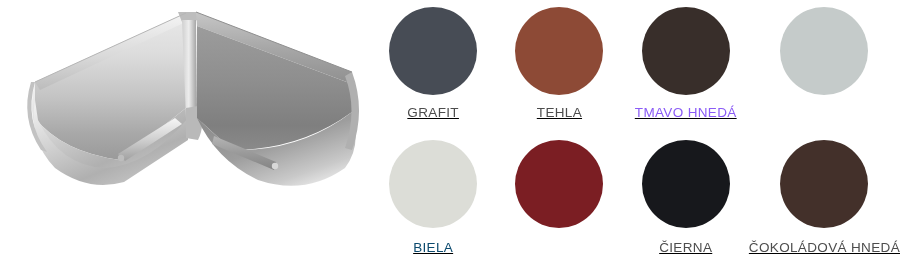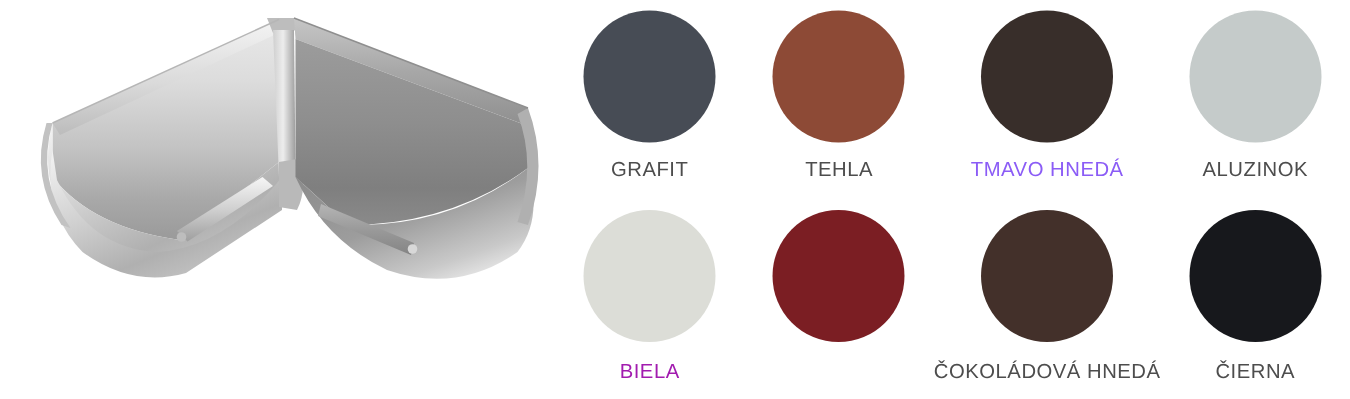--- a/index.html
+++ b/index.html
@@ -45,20 +45,21 @@
     width: 370px;
     height: 266px;
   }
 
   
   .swatch-pane {
     position: relative;
     width: 530px;
     height: 214px;
     flex: 0 0 530px;
+    text-decoration: underline;
   }
   .swatch-grid {
     display: grid;
     grid-template-columns: repeat(4, 1fr);
     grid-template-rows: repeat(2, 133px);
     width: 530px;
     height: 266px;
   }
   .swatch-cell {
     position: relative;
@@ -206,38 +207,37 @@
         <div class="swatch-label" style="color: rgb(77, 77, 77);">TEHLA</div>
       </div>
 
       <div class="swatch-cell row-1">
         <div class="swatch-dot" style="background-color: rgb(56, 46, 42);"></div>
         <div class="swatch-label" style="color: #8b5cf6;">TMAVO HNEDÁ</div>
       </div>
 
       <div class="swatch-cell row-1">
         <div class="swatch-dot" style="background-color: rgb(197, 203, 202);"></div>
-        <div class="swatch-label" style="color: rgb(77, 77, 77);">ALUZINOK</div>
       </div>
 
       <div class="swatch-cell row-2">
         <div class="swatch-dot" style="background-color: rgb(220, 221, 215);"></div>
-        <div class="swatch-label" style="color: #a21caf;">BIELA</div>
+        <div class="swatch-label" style="color: #0c4a6e;">BIELA</div>
       </div>
 
       <div class="swatch-cell row-2">
         <div class="swatch-dot" style="background-color: rgb(123, 30, 35);"></div>
+      </div>
+
+      <div class="swatch-cell row-2">
+        <div class="swatch-dot" style="background-color: rgb(23, 24, 28);"></div>
+        <div class="swatch-label" style="color: rgb(77, 77, 77);">ČIERNA</div>
       </div>
 
       <div class="swatch-cell row-2">
         <div class="swatch-dot" style="background-color: rgb(67, 48, 42);"></div>
         <div class="swatch-label" style="color: rgb(77, 77, 77);">ČOKOLÁDOVÁ HNEDÁ</div>
       </div>
 
-      <div class="swatch-cell row-2">
-        <div class="swatch-dot" style="background-color: rgb(23, 24, 28);"></div>
-        <div class="swatch-label" style="color: rgb(77, 77, 77);">ČIERNA</div>
-      </div>
-
     </div>
   </div>
 
 </div>
 
 </body></html>

